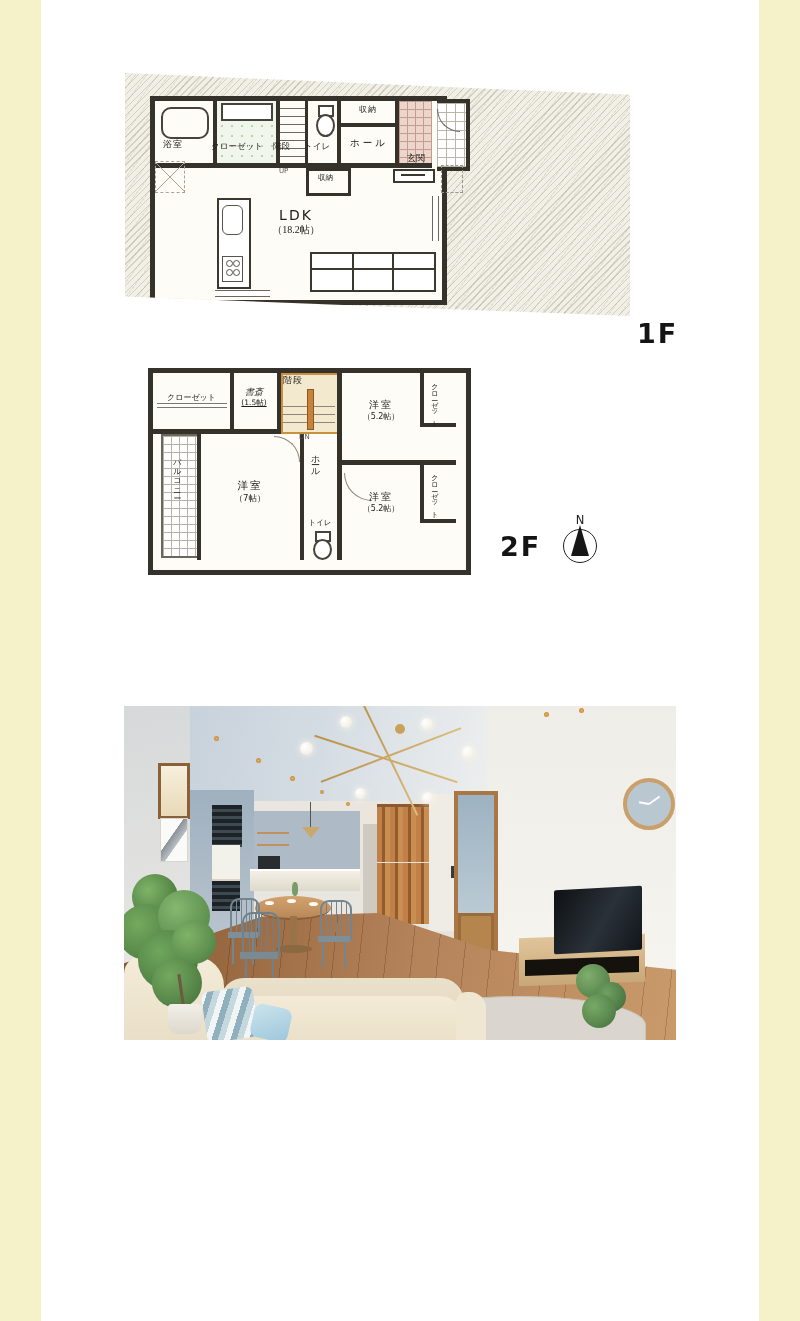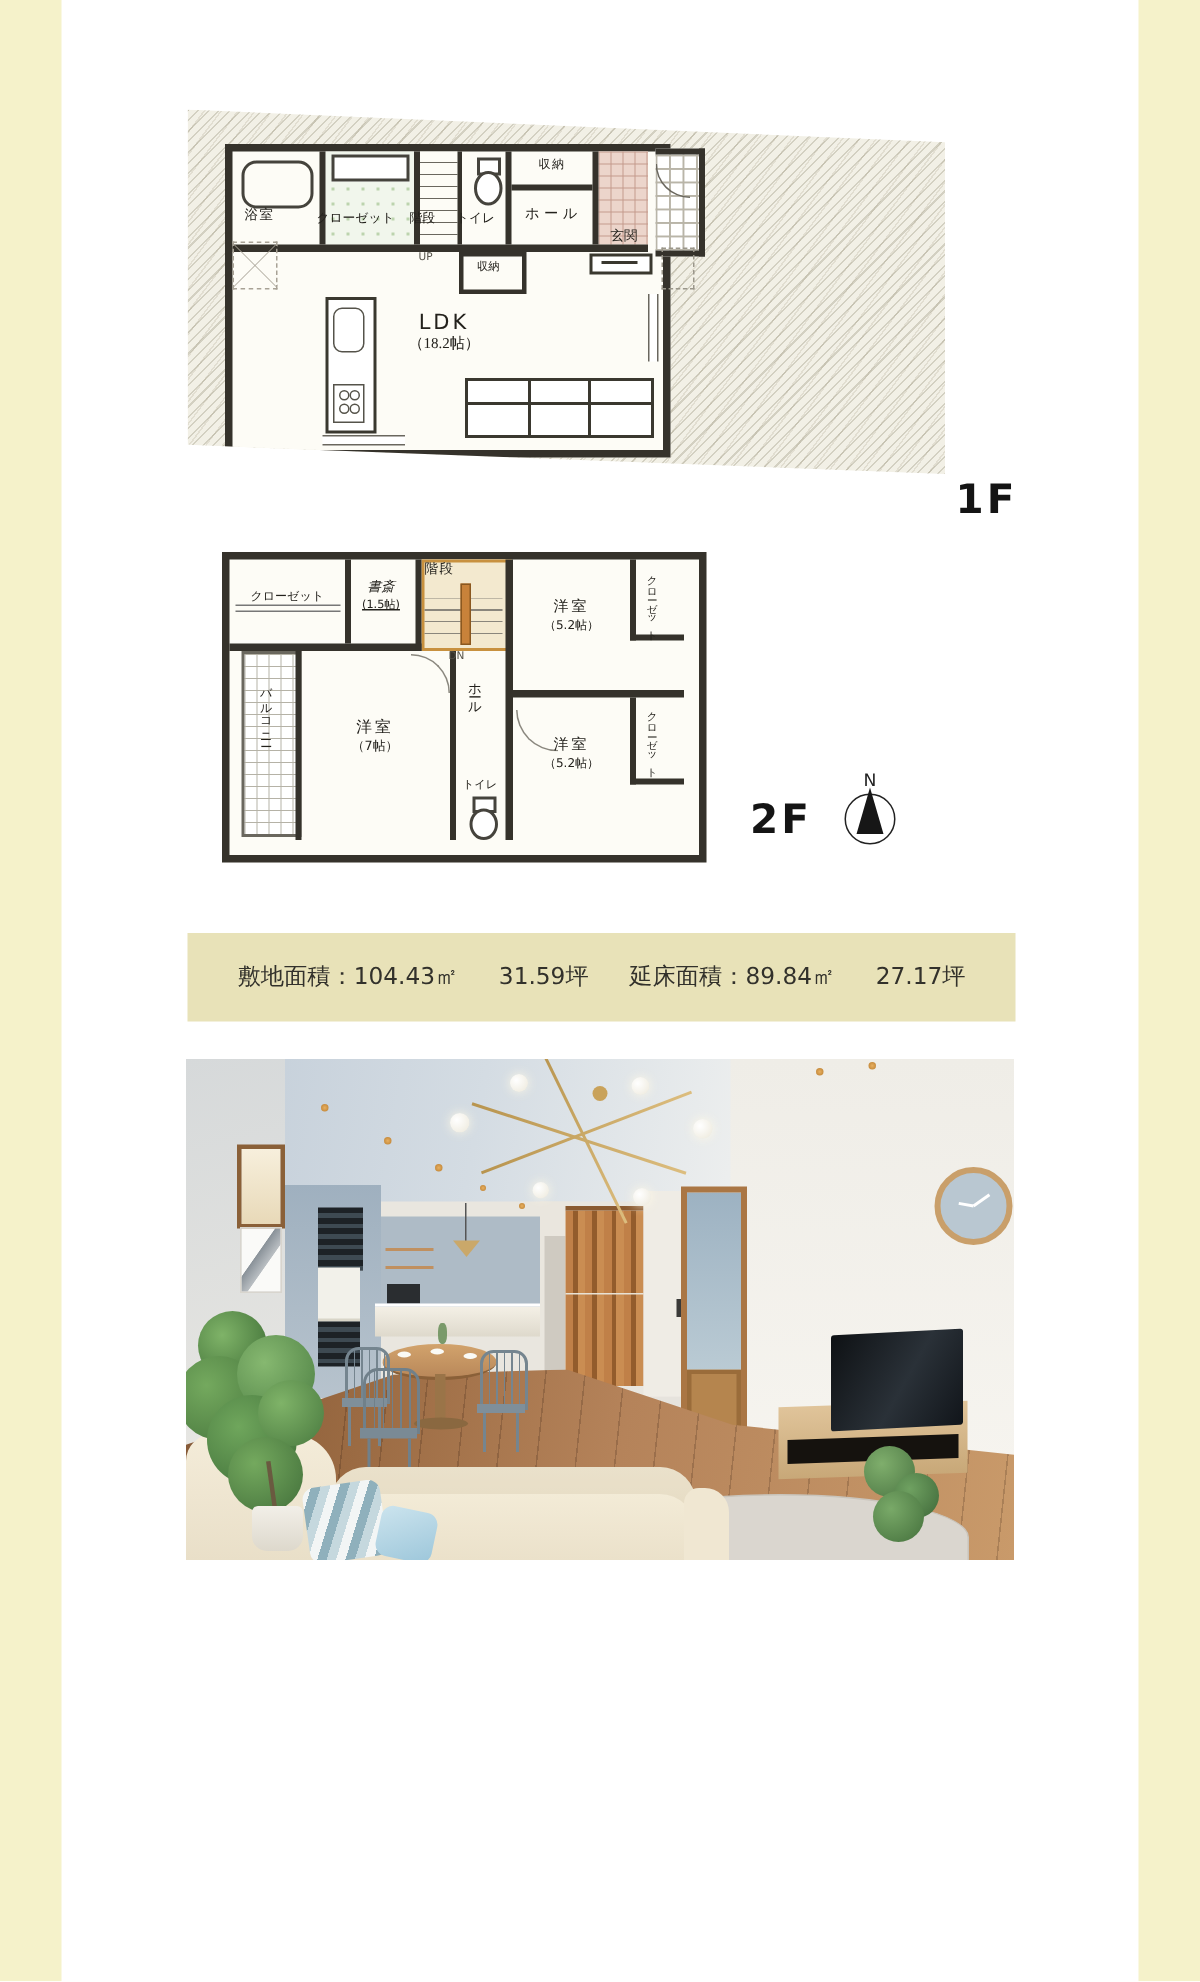--- a/index.html
+++ b/index.html
@@ -169,26 +169,20 @@
   </div>
   <div class="floorlabel" style="left:500px;top:531px;">2F</div>
 
   <div class="a" style="left:560px;top:514px;width:40px;height:56px;">
     <span class="lbl" style="left:9px;top:0;width:22px;font-size:11.5px;color:#222;">N</span>
     <div class="a" style="left:3px;top:15px;width:32px;height:32px;border:1.5px solid #222;border-radius:50%;">
       <div class="a" style="left:7px;top:-5px;width:0;height:0;border-left:9px solid transparent;border-right:9px solid transparent;border-bottom:31px solid #161616;"></div>
     </div>
   </div>
 
-  <div class="banner">
-    <span>敷地面積：104.43㎡</span>
-    <span>31.59坪</span>
-    <span>延床面積：89.84㎡</span>
-    <span>27.17坪</span>
-  </div>
 
   <div class="photo">
 
     <div class="a" style="left:0;top:0;width:552px;height:140px;background:linear-gradient(100deg,#c2cdd8 0%,#d4dce3 35%,#eceeee 65%,#f7f6f3 85%);"></div>
     <div class="a" style="left:110px;top:95px;width:300px;height:130px;background:#e9e6df;"></div>
     <div class="a" style="left:363px;top:0;width:189px;height:312px;background:linear-gradient(180deg,#efede7,#f7f5f0);"></div>
     <div class="a" style="left:0;top:0;width:66px;height:334px;background:linear-gradient(165deg,#d6d9da,#e3e3e0 60%,#ecebe7);"></div>
 
     <div class="a" style="left:34px;top:57px;width:26px;height:50px;border:3px solid #8a6038;background:linear-gradient(#f7efdc,#e8d9b8);"></div>
     <div class="a" style="left:36px;top:112px;width:26px;height:42px;background:linear-gradient(125deg,#fafaf8 40%,#8a9299 41%,#b9bec2 60%,#fafaf8 61%);border:1px solid #d8d5ce;"></div>

